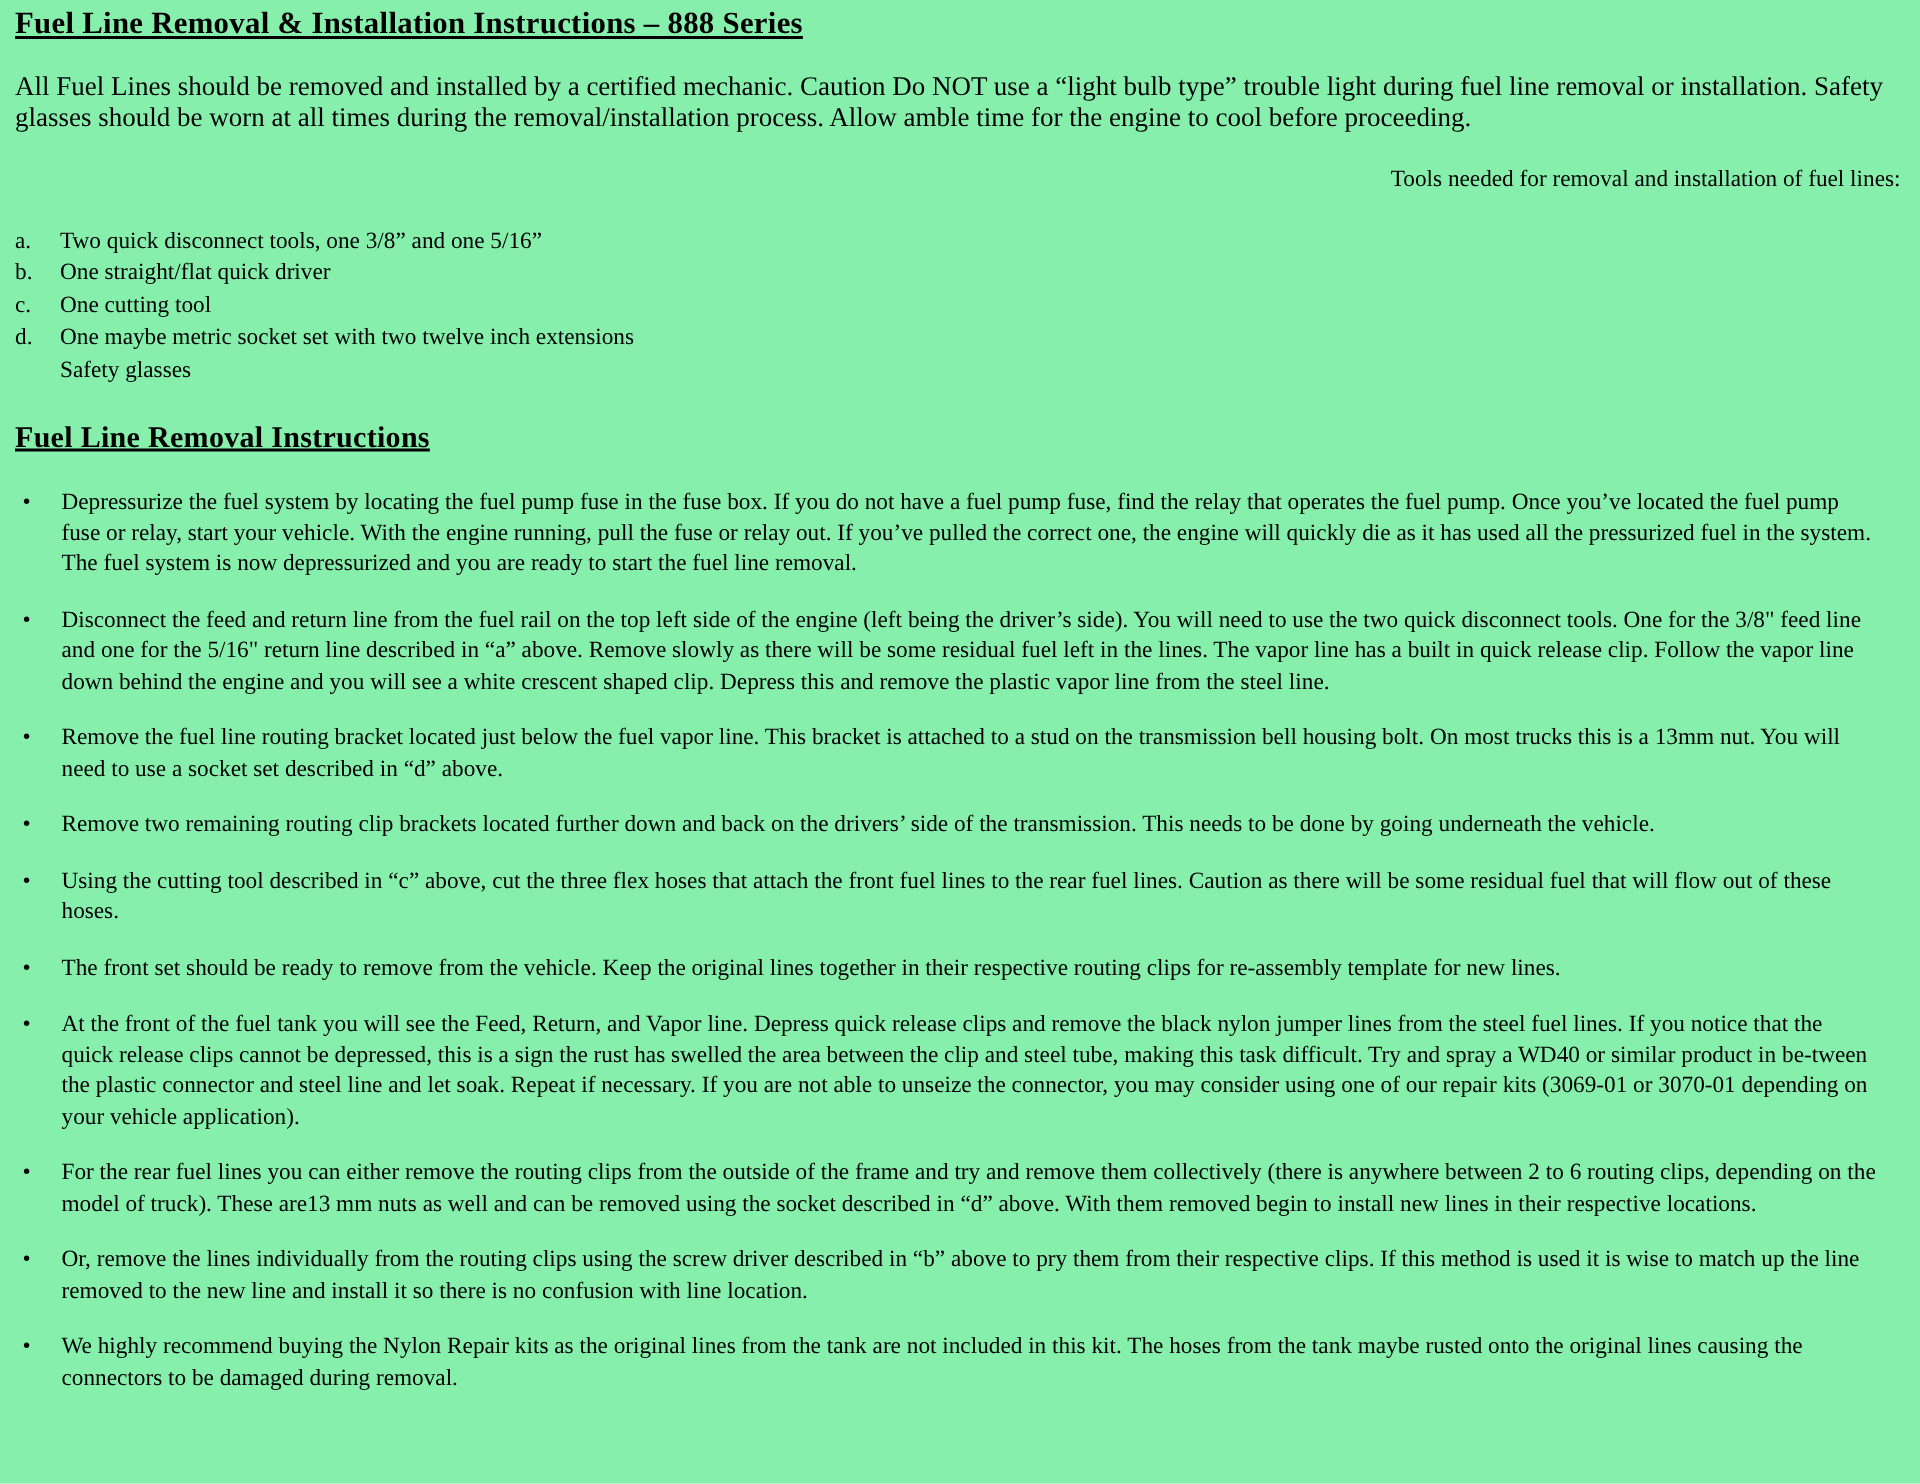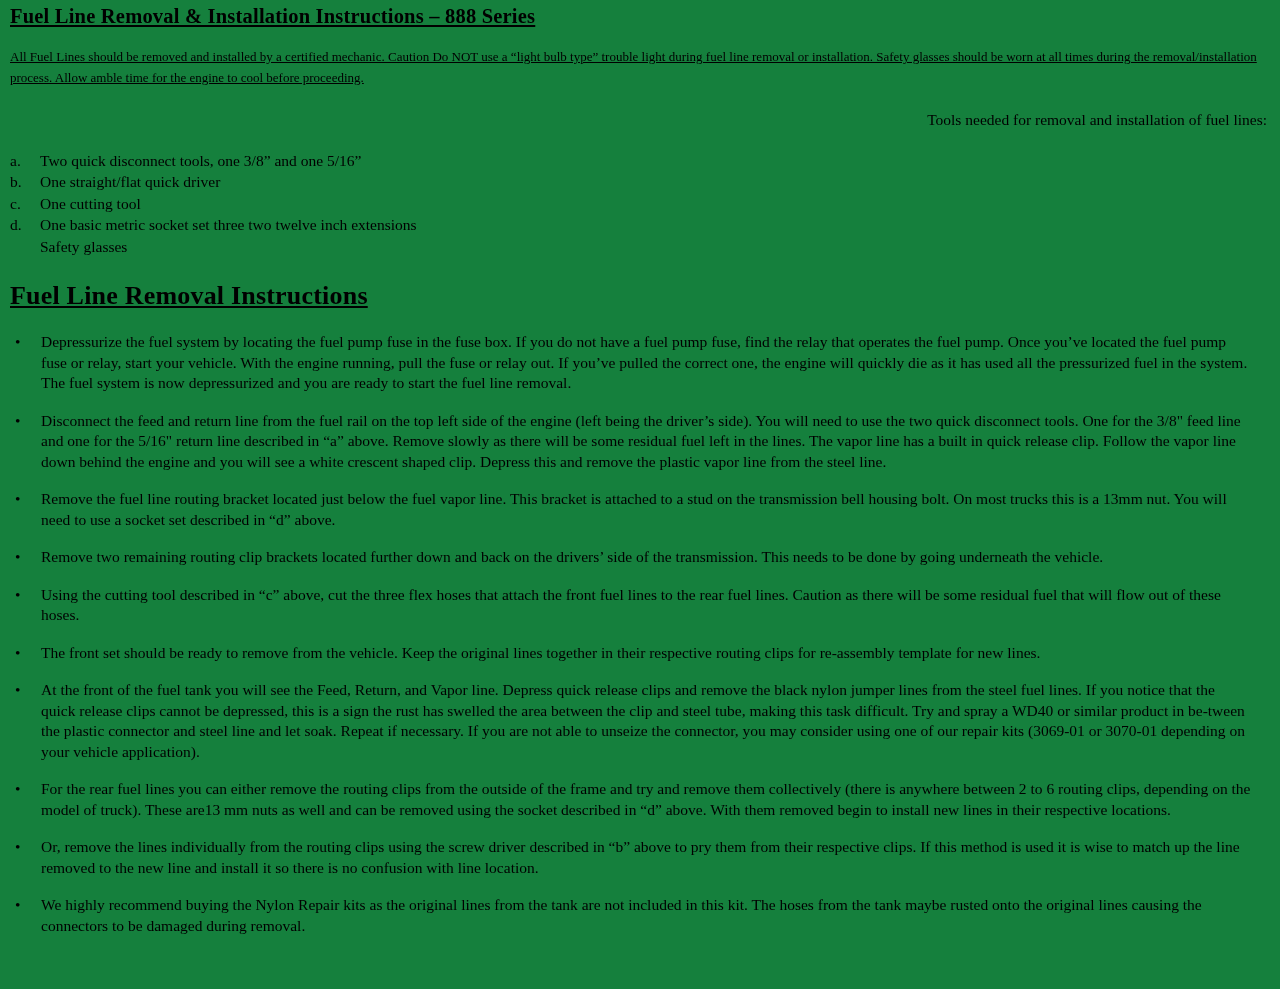--- a/index.html
+++ b/index.html
@@ -7,41 +7,40 @@
     padding: 0;
     background: #ffffff;
     color: #000000;
     font-family: "Liberation Serif", "DejaVu Serif", serif;
   }
   .page {
     width: 1280px;
     min-height: 989px;
     box-sizing: border-box;
     padding: 5px 13px 20px 10px;
-    background: #15803d;
+    background: #86efac;
   }
   h1.doc-title {
     font-size: 20.5px;
     font-weight: bold;
     text-decoration: underline;
     margin: 0 0 19px 0;
     letter-spacing: 0.2px;
   }
   h2.section-heading {
-    font-size: 26px;
+    font-size: 20px;
     font-weight: bold;
     text-decoration: underline;
     margin: 24px 0 21px 0;
     letter-spacing: 0.2px;
   }
   p.body-text {
-    font-size: 13px;
+    font-size: 18px;
     line-height: 20.5px;
     margin: 0 0 22px 0;
-    text-decoration: underline;
   }
   p.tools-intro {
     font-size: 15.5px;
     line-height: 20.5px;
     margin: 0 0 19px 0;
     text-align: right;
   }
   ol.tools-list {
     list-style: none;
     margin: 0 0 4px 0;
@@ -101,21 +100,21 @@
     <li>
       <span class="letter">b.</span>
       <span class="item-text">One straight/flat quick driver</span>
     </li>
     <li>
       <span class="letter">c.</span>
       <span class="item-text">One cutting tool</span>
     </li>
     <li>
       <span class="letter">d.</span>
-      <span class="item-text">One basic metric socket set three two twelve inch extensions</span>
+      <span class="item-text">One maybe metric socket set with two twelve inch extensions</span>
     </li>
     <li>
       <span class="letter"></span>
       <span class="item-text">Safety glasses</span>
     </li>
   </ol>
 
   <h2 class="section-heading">Fuel Line Removal Instructions</h2>
 
   <ul class="instructions-list">

